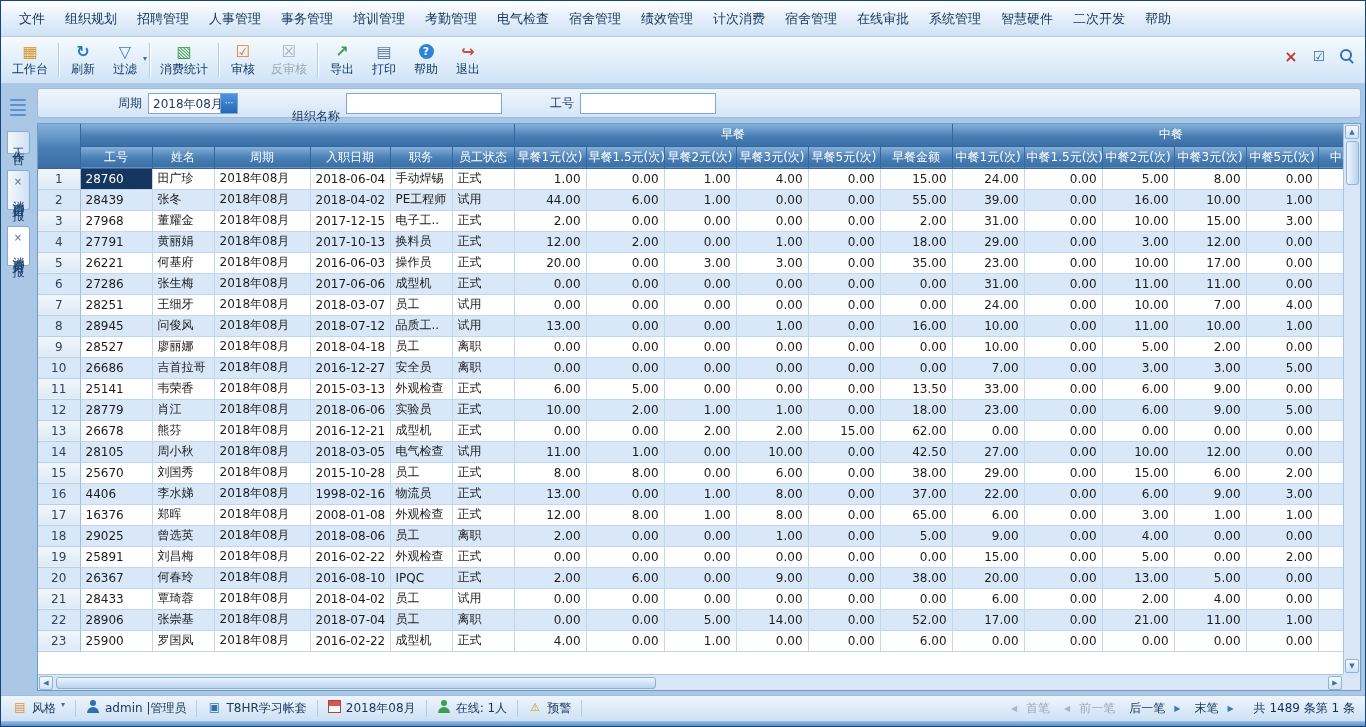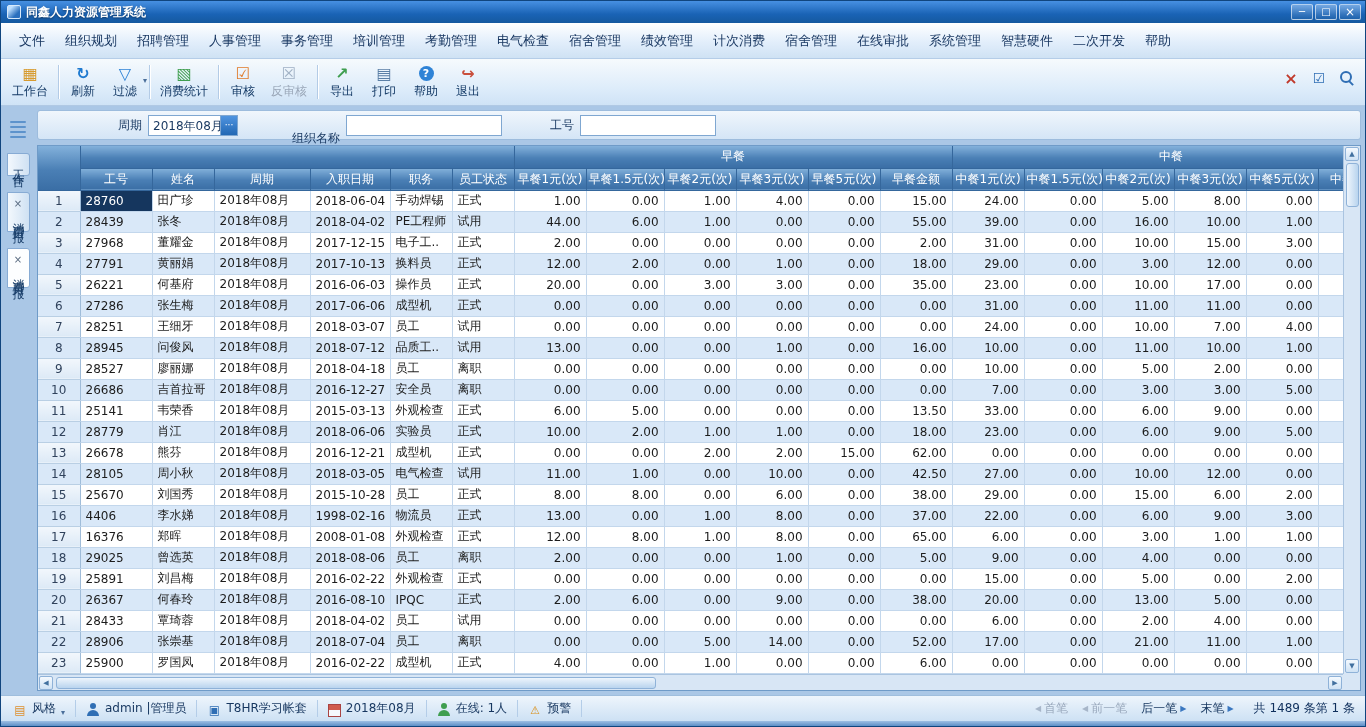--- a/index.html
+++ b/index.html
@@ -95,57 +95,48 @@
   .sarrow.down::before{content:"▼";}
   .sarrow.left::before{content:"◀";}
   .sarrow.right::before{content:"▶";}
   .vthumb{width:13px;height:44px;background:linear-gradient(90deg,#eef5fc,#b9d4ee);border:1px solid #8fb2d8;border-radius:3px;margin-top:1px;flex:0 0 auto;}
   .hthumb{height:12px;width:46%;background:linear-gradient(180deg,#eef5fc,#b9d4ee);border:1px solid #8fb2d8;border-radius:3px;margin-left:2px;flex:0 0 auto;}
   .sspacer{flex:1 1 auto;}
 
   
   .statusbar{height:26px;flex:0 0 auto;background:linear-gradient(180deg,#eef5fc,#cde1f4);border-top:1px solid #9fbedd;display:flex;align-items:center;font-size:12px;color:#16365f;padding:0 10px;}
   .sb-left{display:flex;align-items:center;flex:1;min-width:0;}
-  .sb-item{display:flex;align-items:flex-end;gap:5px;padding:0 10px;border-right:1px solid #b4cde8;height:17px;white-space:nowrap;}
+  .sb-item{display:flex;align-items:flex-start;gap:5px;padding:0 10px;border-right:1px solid #b4cde8;height:17px;white-space:nowrap;}
   .sb-item:first-child{padding-left:2px;}
   .sbi{display:inline-block;width:14px;height:14px;line-height:14px;text-align:center;font-size:12px;position:relative;}
   .icon-style::before{content:"▤";color:#dd8f2d;}
   .icon-account::before{content:"▣";color:#2f6eb4;}
   .icon-alert::before{content:"⚠";color:#d9901a;font-size:11px;}
   .icon-user::before{content:"";position:absolute;top:0;left:4px;width:6px;height:6px;border-radius:50%;background:#2f6eb4;}
   .icon-user::after{content:"";position:absolute;bottom:1px;left:1px;width:12px;height:6px;border-radius:6px 6px 0 0;background:#2f6eb4;}
   .icon-online::before{content:"";position:absolute;top:0;left:4px;width:6px;height:6px;border-radius:50%;background:#3f9e4f;}
   .icon-online::after{content:"";position:absolute;bottom:1px;left:1px;width:12px;height:6px;border-radius:6px 6px 0 0;background:#3f9e4f;}
   .icon-calendar{background:linear-gradient(180deg,#d05b4d 0 5px,#f5f8fc 5px);border:1px solid #a94442;width:13px;height:13px;}
   .sb-caret{font-size:8px;color:#4a6e9a;}
   .sb-caret::before{content:"▾";}
   .sb-right{display:flex;align-items:center;gap:2px;white-space:nowrap;}
-  .nav-item{display:flex;align-items:center;gap:3px;padding:0 6px;color:#16365f;}
+  .nav-item{display:flex;align-items:center;gap:9px;padding:0 6px;color:#16365f;}
   .nav-item.disabled{color:#9aa9bd;}
   .nav-arrow{font-size:8px;color:#3a77c0;}
   .nav-item.disabled .nav-arrow{color:#a7b6c9;}
   .arr-left::before{content:"◀";}
   .arr-right::before{content:"▶";}
   .record-info{margin-left:12px;color:#0f2f5c;display:flex;gap:0;}
   .bottom-edge{height:5px;flex:0 0 auto;background:linear-gradient(180deg,#9dbfe4,#5e8fc7);}
 </style>
 </head>
 <body>
 
 <div class="window">
 
-  <div class="titlebar">
-    <span class="app-icon"></span>
-    <span class="title">同鑫人力资源管理系统</span>
-    <span class="winbtns">
-      <span class="winbtn min"></span>
-      <span class="winbtn rest"></span>
-      <span class="winbtn close"></span>
-    </span>
-  </div>
 
   <div class="menubar" id="menubar">
       <span class="menu-item">文件</span>
       <span class="menu-item">组织规划</span>
       <span class="menu-item">招聘管理</span>
       <span class="menu-item">人事管理</span>
       <span class="menu-item">事务管理</span>
       <span class="menu-item">培训管理</span>
       <span class="menu-item">考勤管理</span>
       <span class="menu-item">电气检查</span>

